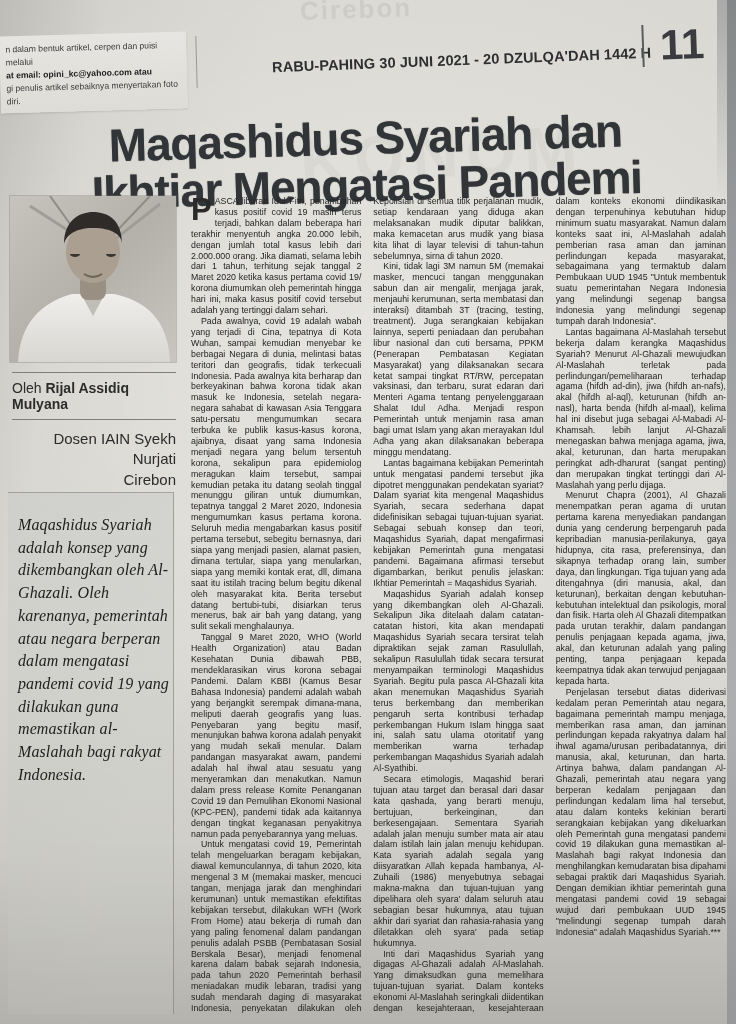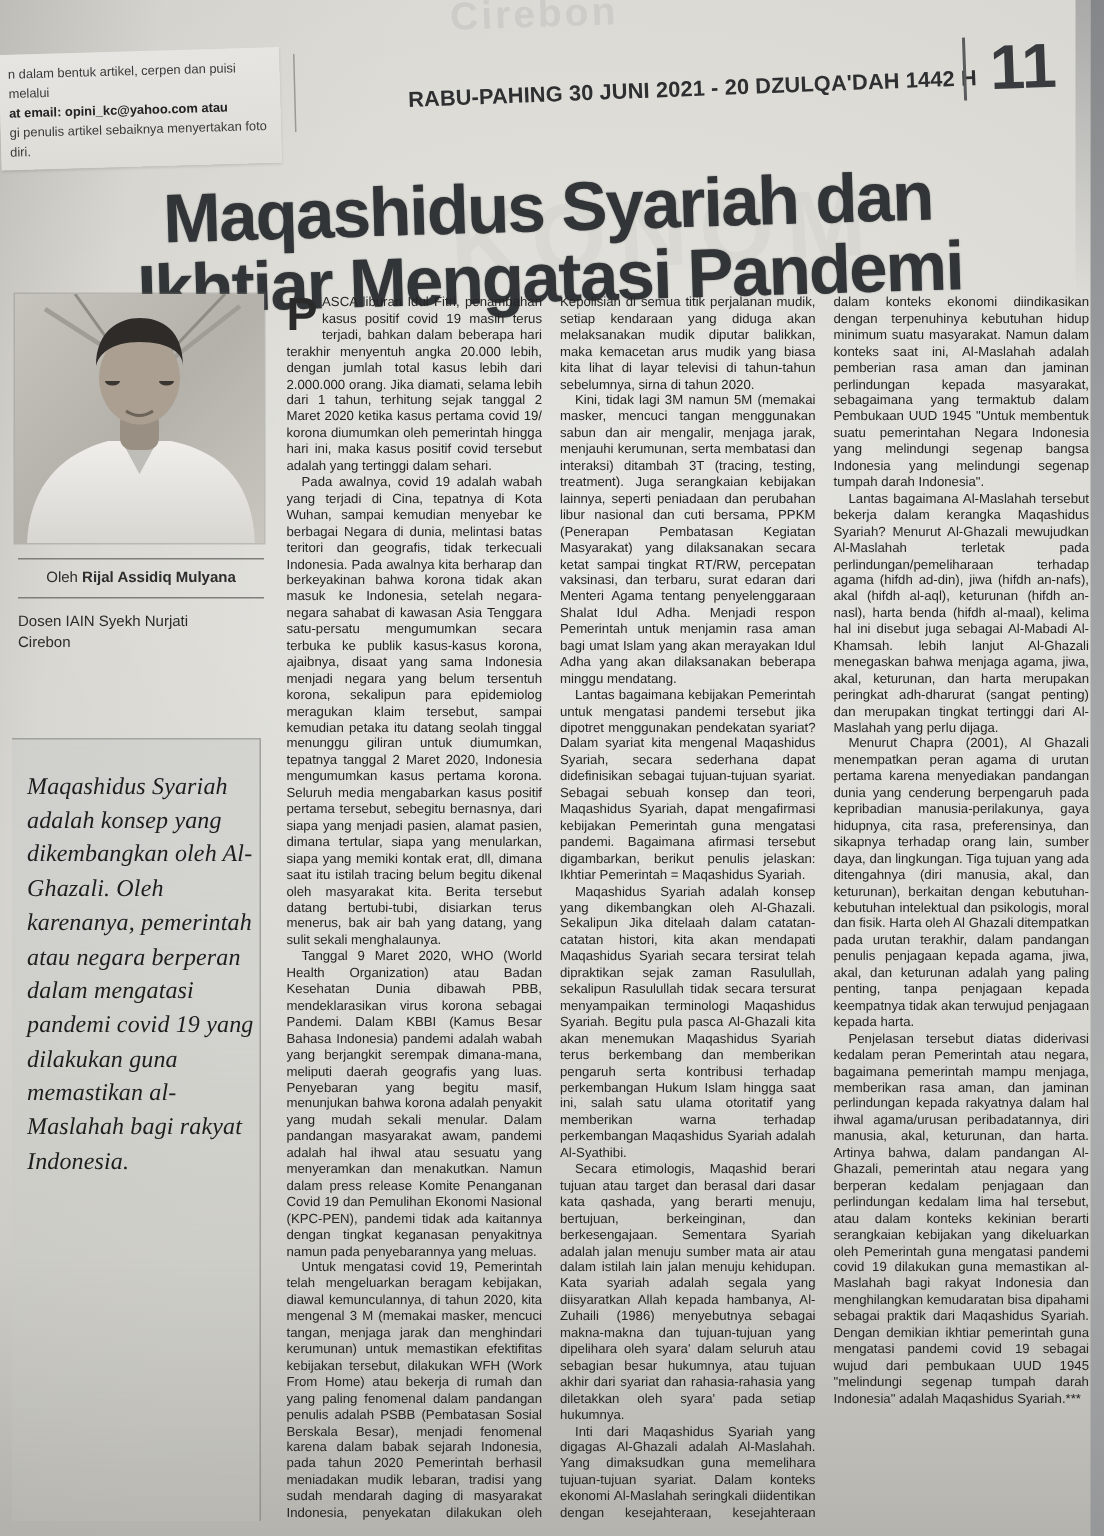--- a/index.html
+++ b/index.html
@@ -39,25 +39,25 @@
   .headline{position:absolute;top:84px;left:18px;right:22px;text-align:center;
     font-weight:800;font-size:46px;line-height:1.03;color:#323538;
     letter-spacing:-1.2px;transform:rotate(-1.7deg);
     text-shadow:0 0 1px rgba(50,53,56,.6);}
 
   
   .content{position:absolute;top:196px;left:8px;right:10px;bottom:0;display:flex;gap:11px;}
   .rail{width:172px;flex:0 0 172px;position:relative;}
   .photo{width:166px;height:166px;margin-left:2px;overflow:hidden;
     box-shadow:0 0 0 1px rgba(120,120,115,.35);filter:grayscale(15%);}
-  .byline{margin:10px 4px 0 4px;text-align:center;font-size:10px;color:#2c2c2c;
+  .byline{margin:10px 4px 0 4px;font-size:14px;color:#2c2c2c;
     border-top:1px solid #7e7e7a;padding-top:7px;}
   .byline .name{font-weight:700;}
   .byline-rule{margin:7px 4px 0 4px;border-top:1px solid #7e7e7a;}
-  .affil{margin:9px 4px 0 4px;text-align:left;font-size:10px;line-height:1.35;color:#2c2c2c;}
+  .affil{margin:9px 4px 0 4px;text-align:right;font-size:15px;line-height:1.35;color:#2c2c2c;}
   .quote-panel{position:absolute;left:0;right:6px;top:296px;bottom:10px;
     background:linear-gradient(180deg,rgba(201,203,200,.55),rgba(201,203,200,.15));
     border-top:1px solid rgba(110,110,106,.5);border-right:1px solid rgba(110,110,106,.5);}
   .quote{position:absolute;left:10px;right:4px;top:318px;
     font-family:"Liberation Serif",serif;font-style:italic;font-size:16px;
     line-height:1.42;color:#1e1e1e;letter-spacing:.1px;}
 
   
   .body{flex:1;height:822px;column-count:3;column-gap:12px;column-fill:auto;
     font-size:8.8px;line-height:1.24;text-align:justify;color:#242424;overflow:hidden;}

